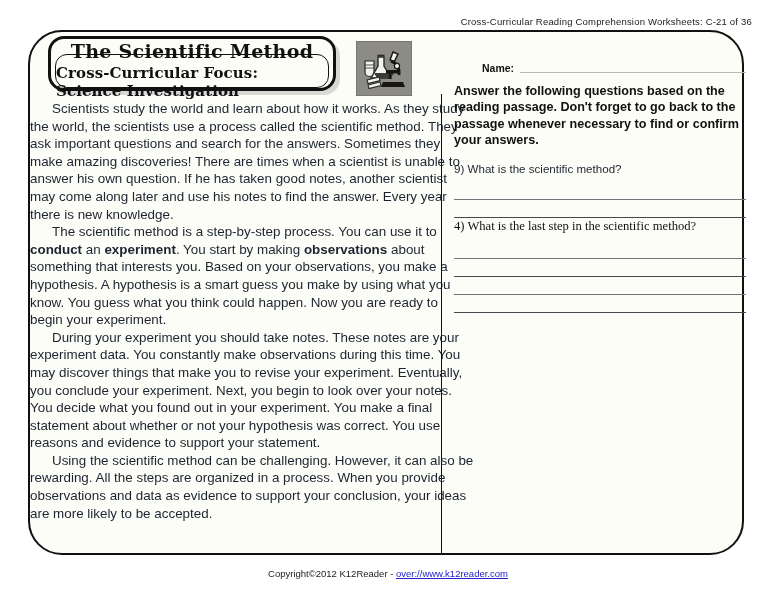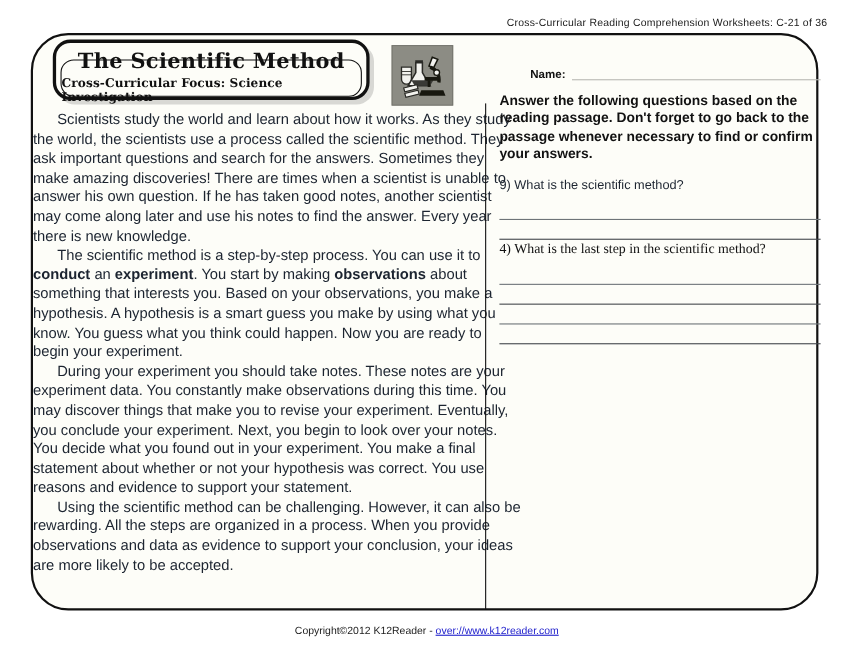--- a/index.html
+++ b/index.html
@@ -75,21 +75,21 @@
     font-family: "DejaVu Serif", serif;
     font-weight: bold;
     font-size: 19px;
     color: #111111;
     letter-spacing: 0.3px;
     line-height: 1.05;
   }
   .title-sub {
     font-family: "DejaVu Serif", serif;
     font-weight: bold;
-    font-size: 11px;
+    font-size: 15px;
     color: #111111;
     margin-top: 3px;
     letter-spacing: 0.1px;
   }
 
   
   .science-icon {
     position: absolute;
     left: 356px;
     top: 41px;

